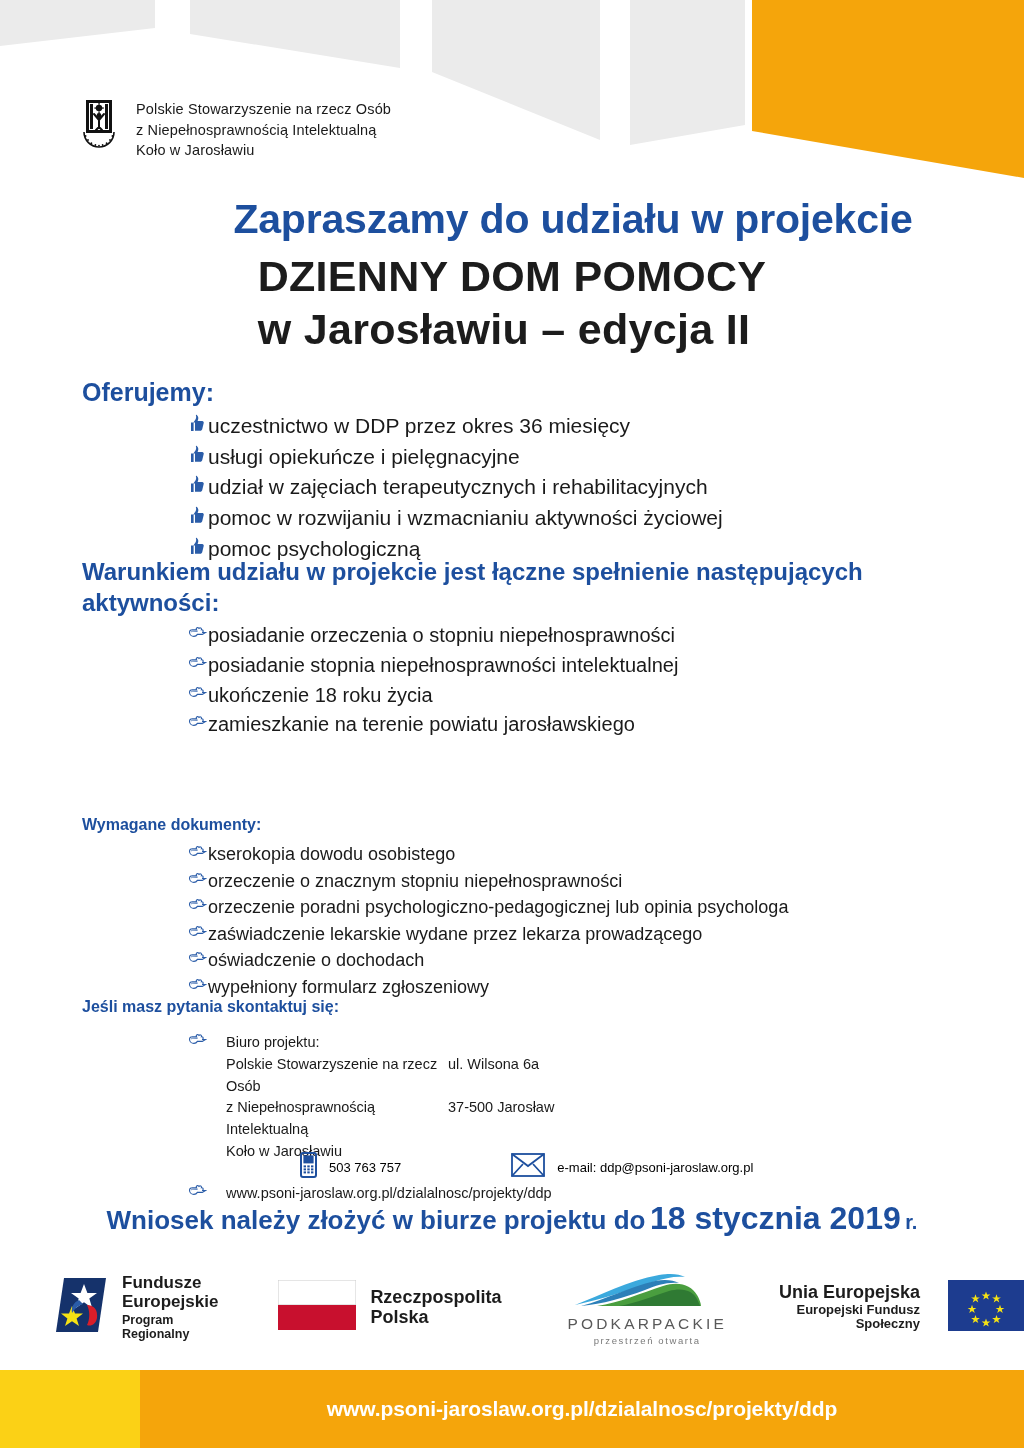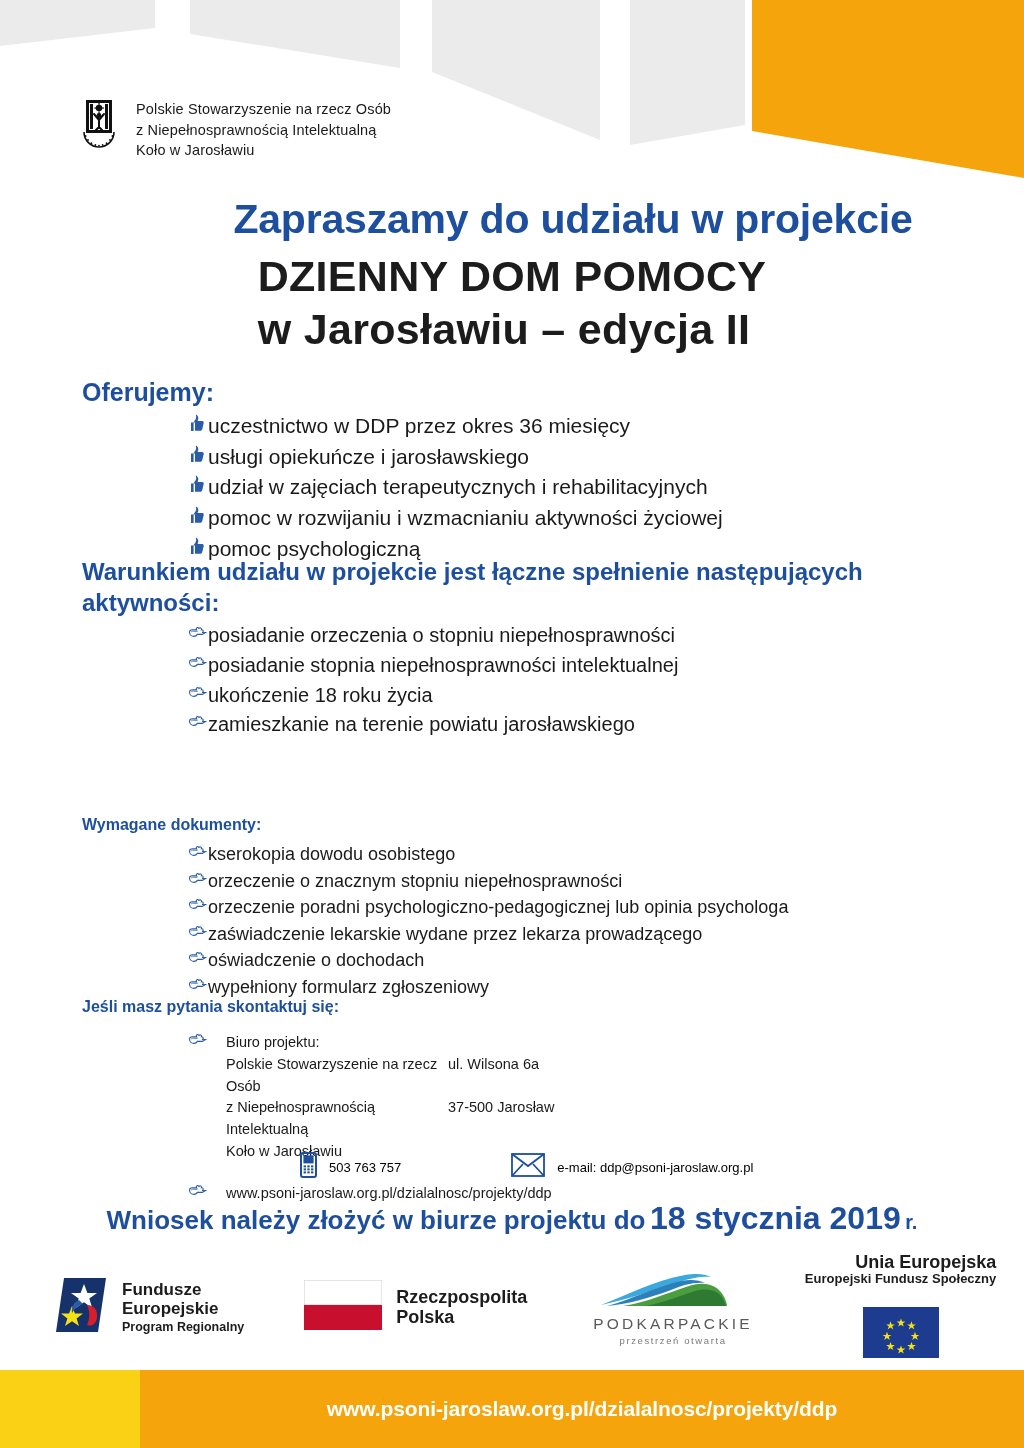--- a/index.html
+++ b/index.html
@@ -97,21 +97,21 @@
 
   
   .logostrip {
     position:absolute; top:1258px; left:0; width:1024px; height:98px;
     display:flex; align-items:center;
   }
   .logo-cell { display:flex; align-items:center; }
   .lg-fe { margin-left:54px; gap:12px; }
   .lg-rp { margin-left:60px; gap:14px; }
   .lg-pk { margin-left:66px; }
-  .lg-ue { margin-left:52px; gap:20px;flex-direction:column; }
+  .lg-ue { margin-left:52px; gap:28px; }
 
   .lg-label { line-height:1.12; }
   .lg-label .l1 { font-size:17px; font-weight:bold; color:#1c1c1c; }
   .lg-label .l2 { font-size:17px; font-weight:bold; color:#1c1c1c; }
   .lg-label .l3 { font-size:12.5px; font-weight:bold; color:#1c1c1c; margin-top:2px; }
   .lg-rp-label .l1, .lg-rp-label .l2 { font-size:18px; font-weight:bold; color:#1c1c1c; }
   .lg-ue-label { text-align:right; }
   .lg-ue-label .l1 { font-size:18px; font-weight:bold; color:#1c1c1c; }
   .lg-ue-label .l2 { font-size:13px; color:#1c1c1c; }
 
@@ -195,21 +195,21 @@
           </svg>
       </span>
       <span class="row-text">uczestnictwo w DDP przez okres 36 miesięcy</span>
     </div>
     <div class="row">
       <span class="bullet">
         <svg width="17" height="19" viewBox="0 0 17 19">
             <path d="M4.4 8.4 L6.6 5.2 C7.3 4.1 7.3 2.6 6.9 1.6 C6.7 1.0 7.3 0.6 7.8 1.0 C9.1 2.0 9.7 3.9 9.1 5.6 L8.6 7.0 L13.2 7.0 C14.3 7.0 15.0 8.0 14.7 9.0 L13.2 15.3 C13.0 16.2 12.2 16.8 11.3 16.8 L6.0 16.8 L6.0 8.4 Z M2.0 8.6 L4.6 8.6 L4.6 17.0 L2.0 17.0 Z" fill="#2a5ca8"></path>
           </svg>
       </span>
-      <span class="row-text">usługi opiekuńcze i jarosławskiego</span>
+      <span class="row-text">usługi opiekuńcze i pielęgnacyjne</span>
     </div>
     <div class="row">
       <span class="bullet">
         <svg width="17" height="19" viewBox="0 0 17 19">
             <path d="M4.4 8.4 L6.6 5.2 C7.3 4.1 7.3 2.6 6.9 1.6 C6.7 1.0 7.3 0.6 7.8 1.0 C9.1 2.0 9.7 3.9 9.1 5.6 L8.6 7.0 L13.2 7.0 C14.3 7.0 15.0 8.0 14.7 9.0 L13.2 15.3 C13.0 16.2 12.2 16.8 11.3 16.8 L6.0 16.8 L6.0 8.4 Z M2.0 8.6 L4.6 8.6 L4.6 17.0 L2.0 17.0 Z" fill="#2a5ca8"></path>
           </svg>
       </span>
       <span class="row-text">udział w zajęciach terapeutycznych i rehabilitacyjnych</span>
     </div>
     <div class="row">

